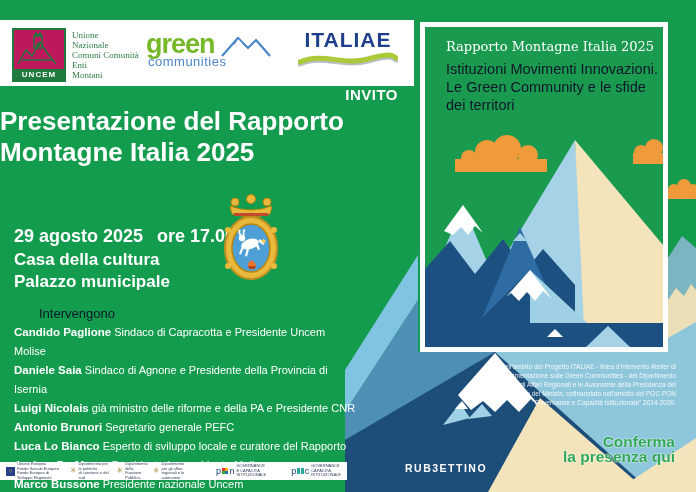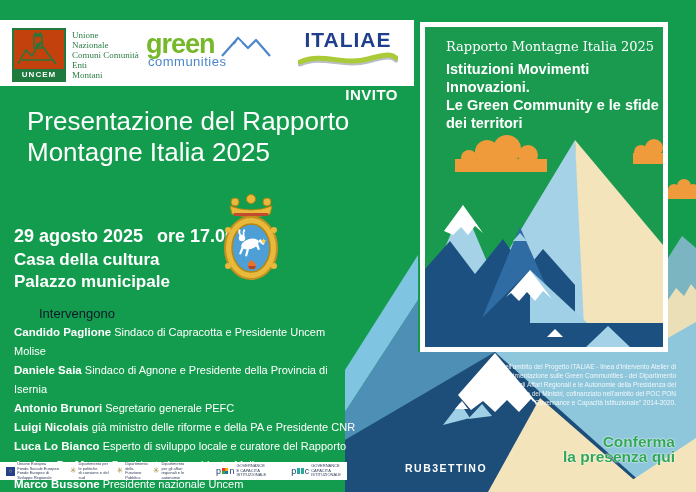--- a/index.html
+++ b/index.html
@@ -2,49 +2,49 @@
 <html><head>
 <meta charset="utf-8">
 <style>
   html,body{margin:0;padding:0;}
   body{font-family:"Liberation Sans",sans-serif;}
   #canvas{position:relative;width:696px;height:492px;background:#149C4E;overflow:hidden;}
   .abs{position:absolute;}
   
   .band-white{left:0;top:20px;width:414px;height:66px;background:#ffffff;}
   .uncem{left:12px;top:8px;display:flex;gap:6px;}
-  .uncem-box{width:50px;height:50px;border:2px solid #1E7A3E;background:#c2410c;position:relative;}
+  .uncem-box{width:50px;height:50px;border:2px solid #1E7A3E;background:#be185d;position:relative;}
   .uncem-box svg{display:block;}
   .uncem-word{position:absolute;left:0;right:0;bottom:0;background:#1E7A3E;color:#fff;
     font-size:8px;font-weight:bold;text-align:center;letter-spacing:1px;padding:1px 0;}
   .uncem-text{color:#2E7D46;font-family:"Liberation Serif",serif;font-size:9px;line-height:10px;padding-top:2px;}
   .gc{left:146px;top:12px;width:130px;height:44px;}
   .gc-green{font-size:27px;font-weight:bold;color:#76B82A;letter-spacing:-1px;line-height:24px;}
   .gc-comm{position:absolute;left:2px;top:22px;font-size:13px;color:#4A86C8;letter-spacing:.5px;}
   .gc-mtn{position:absolute;left:74px;top:0px;}
   .italiae{left:298px;top:8px;width:100px;text-align:center;}
   .italiae-word{font-size:21px;font-weight:bold;color:#1F3E8C;letter-spacing:1px;}
   
   .invito{right:298px;top:86px;color:#fff;font-weight:bold;font-size:15px;letter-spacing:.5px;}
   
-  .headline{left:27px;top:106px;color:#fff;font-weight:normal;font-size:26px;line-height:31px;}
+  .headline{left:0;top:106px;color:#fff;font-weight:bold;font-size:26px;line-height:31px;}
   .city{left:14px;top:195px;color:#fff;font-weight:bold;font-size:23px;letter-spacing:.5px;}
   .dateline{left:14px;top:226px;color:#fff;font-weight:bold;font-size:18px;}
   .dateline .gap{display:inline-block;width:14px;}
   .venue1{left:14px;top:250px;color:#fff;font-weight:bold;font-size:17px;}
   .venue2{left:14px;top:272px;color:#fff;font-weight:bold;font-size:17px;}
   .intv{left:14px;top:306px;color:#0f172a;font-size:13px;margin-left:25px;}
   .speakers{left:14px;top:323px;width:345px;color:#fff;font-size:11px;line-height:19px;}
   .speakers b{font-size:11.5px;}
   
   .crest{left:222px;top:194px;}
   
   .cover{left:420px;top:22px;width:238px;height:320px;border:5px solid #fff;background:#1A9A4F;overflow:hidden;}
   .cover-series{position:absolute;left:21px;top:12px;color:#fff;font-family:"DejaVu Serif",serif;font-size:13px;}
-  .cover-title{position:absolute;left:21px;top:33px;color:#ffffff;font-weight:bold;font-size:14.5px;line-height:18px;}
+  .cover-title{position:absolute;left:21px;top:33px;color:#0f172a;font-weight:normal;font-size:14.5px;line-height:18px;}
   .cover-art{position:absolute;left:0;top:0;}
   
   .credits{right:20px;top:362px;width:176px;text-align:right;color:rgba(255,255,255,.88);
     font-size:6.5px;line-height:9px;}
   .rsvp{right:21px;top:434px;text-align:right;font-weight:bold;font-size:15.5px;line-height:15px;
     color:#2FA757;text-shadow:0 0 2px #fff,0 0 1px #fff;}
   .rubbettino{left:405px;top:462px;color:#fff;font-weight:bold;font-size:10.5px;letter-spacing:1.5px;}
   
   .strip{left:0;top:462px;width:347px;height:18px;background:#fff;display:flex;align-items:center;
     gap:5px;padding:0 6px;box-sizing:border-box;}
@@ -172,22 +172,22 @@
       <path d="M29 66 q-5 4 -2 8 q3 3 6 0 q3 -4 -4 -8 Z" fill="#E8742C"></path>
       <path d="M26 72 h8 l-1.5 3 h-5 Z" fill="#B0451F"></path>
     </g>
     <path d="M41 43 l1 2.4 2.4 .4 -1.8 1.8 .5 2.5 -2.1 -1.3 -2.2 1.2 .6 -2.4 -1.8 -1.9 2.5 -.3 Z" fill="#F2CE5A" transform="scale(.8) translate(11,12)"></path>
   </svg>
 
   <div class="abs intv">Intervengono</div>
   <div class="abs speakers">
     <div><b>Candido Paglione</b> <span>Sindaco di Capracotta e Presidente Uncem Molise</span></div>
     <div><b>Daniele Saia</b> <span>Sindaco di Agnone e Presidente della Provincia di Isernia</span></div>
+    <div><b>Luigi Nicolais</b> <span>già ministro delle riforme e della PA e Presidente CNR</span></div>
     <div><b>Antonio Brunori</b> <span>Segretario generale PEFC</span></div>
-    <div><b>Luigi Nicolais</b> <span>già ministro delle riforme e della PA e Presidente CNR</span></div>
     <div><b>Luca Lo Bianco</b> <span>Esperto di sviluppo locale e curatore del Rapporto</span></div>
     <div><b>Andrea De Marco</b> <span>Presidente Legambiente Molise</span></div>
     <div><b>Marco Bussone</b> <span>Presidente nazionale Uncem</span></div>
   </div>
 
   <div class="abs cover">
     <svg class="cover-art" width="238" height="320" viewBox="0 0 238 320">
       <g fill="#EF9A3B">
         <rect x="30" y="132" width="92" height="13"></rect>
         <circle cx="44" cy="131" r="8"></circle>

